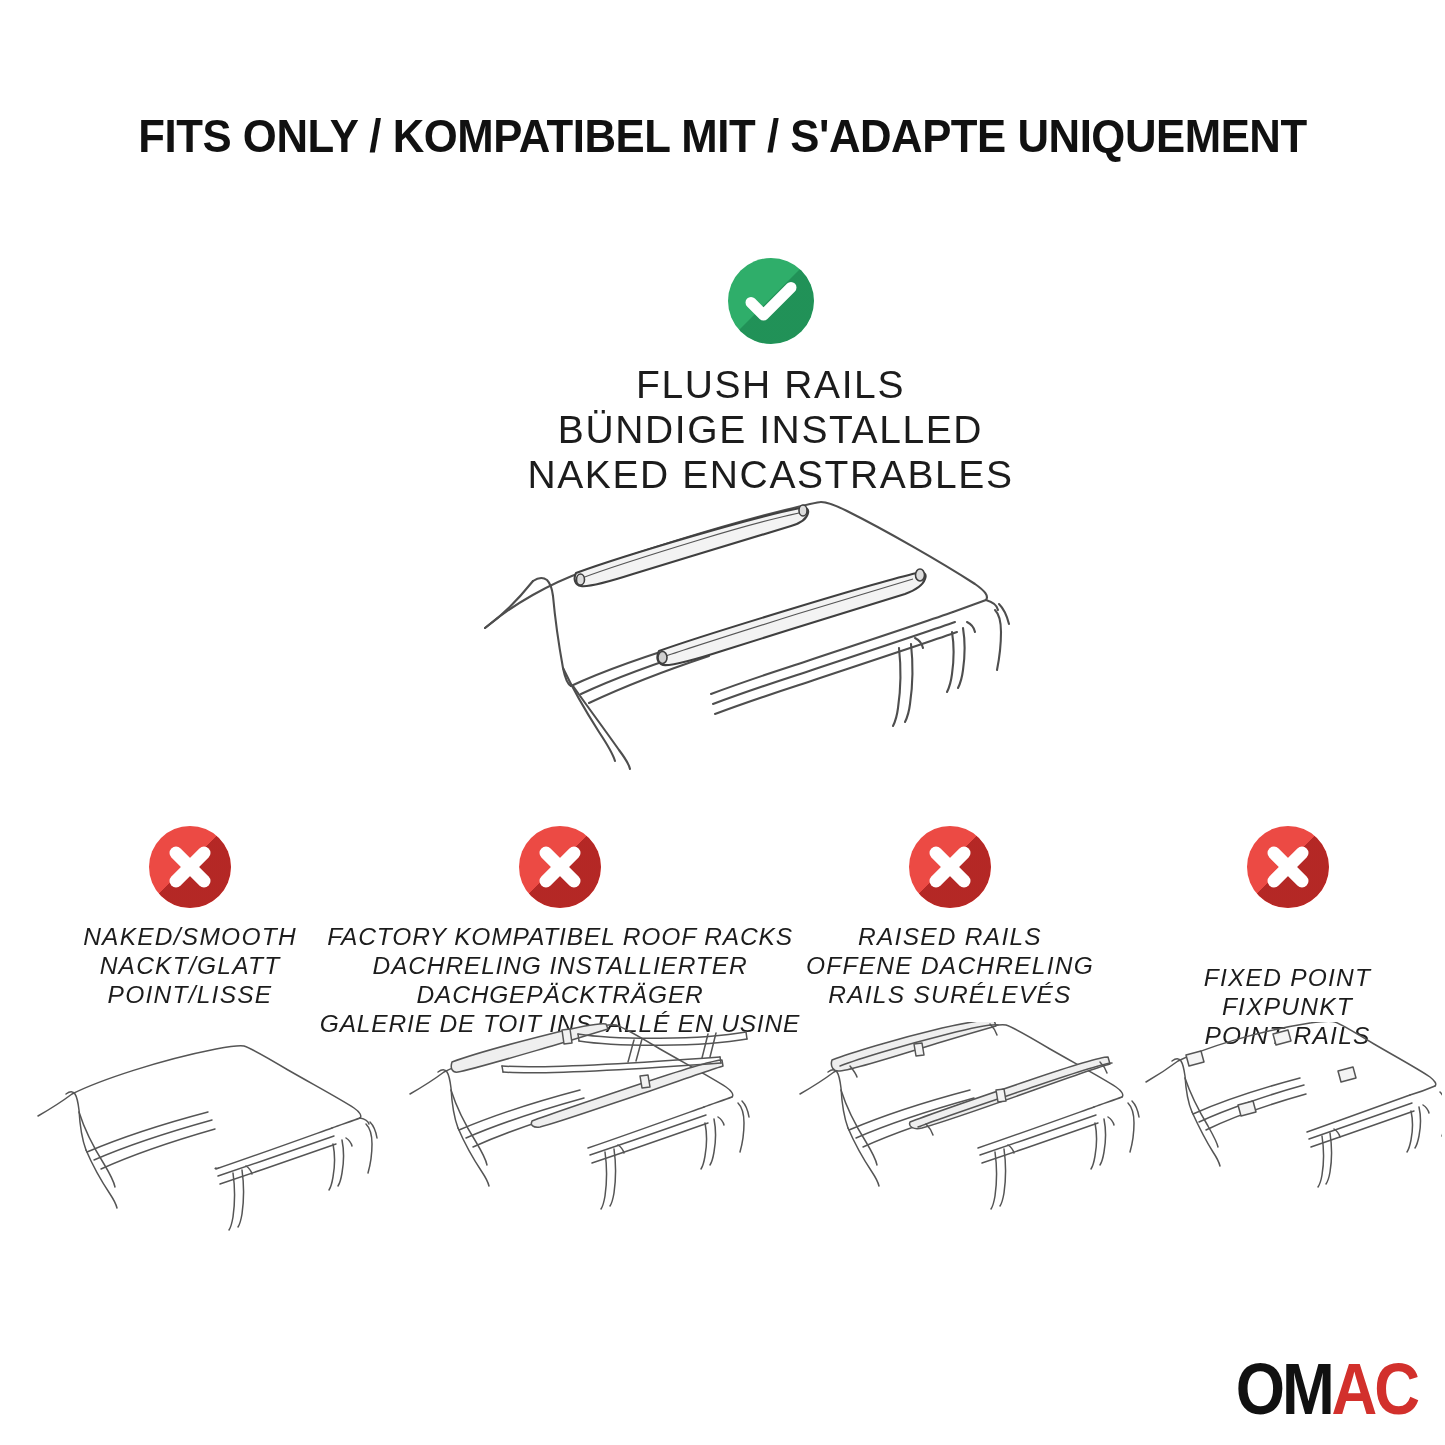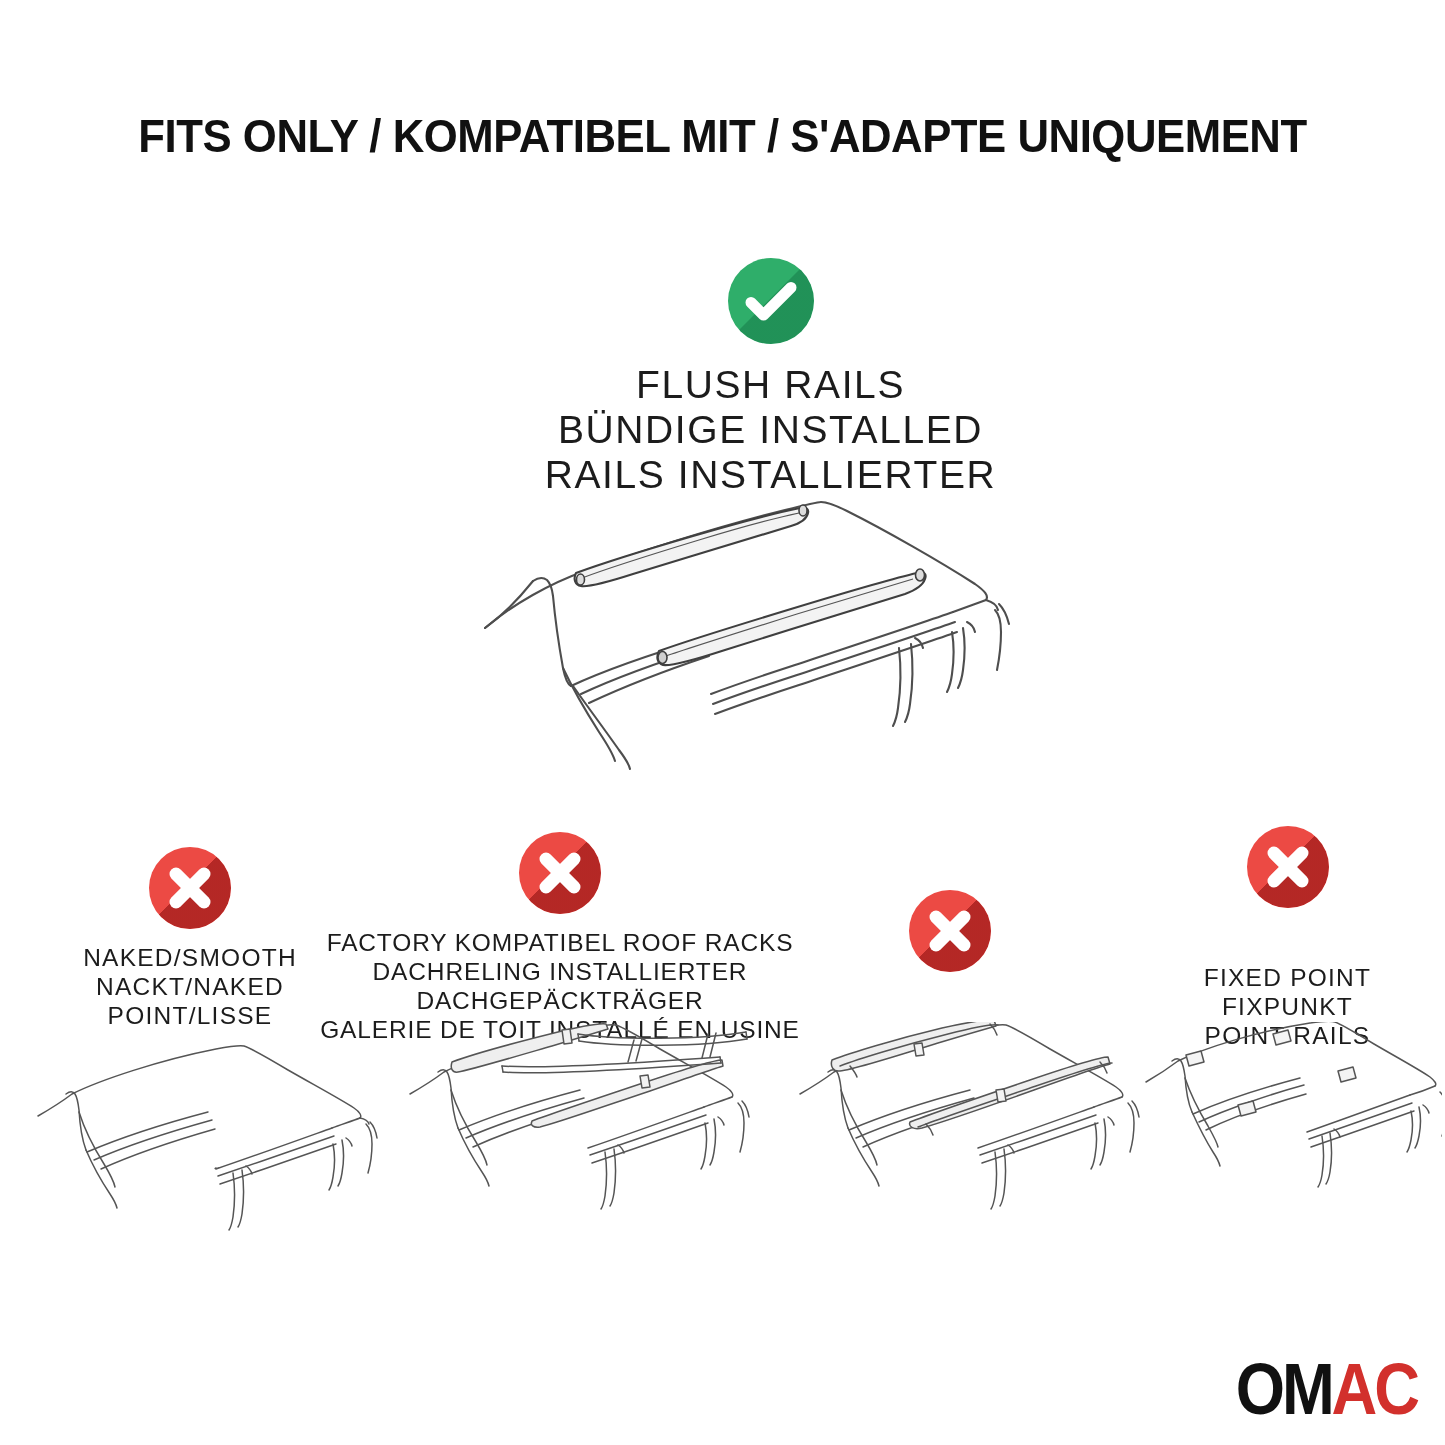--- a/index.html
+++ b/index.html
@@ -96,21 +96,22 @@
     height: 300px;
   }
 
   
   .no-row {
     position: absolute;
     left: 0;
     top: 826px;
     width: 1445px;
     display: flex;
-    align-items: center;
+    align-items: flex-start;
+    font-style: italic;
   }
   .no-col {
     display: flex;
     flex-direction: column;
     align-items: center;
     box-sizing: border-box;
   }
   .no-col.c0 { width: 350px; padding-left: 30px; }
   .no-col.c1 { width: 420px; }
   .no-col.c2 { width: 360px; }
@@ -169,21 +170,21 @@
       <div class="shadow-wedge"></div>
       <svg width="86" height="86" viewBox="0 0 86 86" aria-hidden="true">
         <path d="M23 44.5 L35.5 57 L63 29.5" fill="none" stroke="#ffffff" stroke-width="11" stroke-linecap="round" stroke-linejoin="round"></path>
       </svg>
     </div>
   </div>
 
   <div class="ok-labels">
     <div>FLUSH RAILS</div>
     <div>BÜNDIGE INSTALLED</div>
-    <div>RAILS INSTALLIERTER</div>
+    <div>NAKED ENCASTRABLES</div>
   </div>
 </div>
 
 <div class="hero-art">
   <svg width="560" height="300" viewBox="0 0 560 300" aria-hidden="true">
     <g fill="none" stroke="#4e4e4e" stroke-width="2.1" stroke-linejoin="round" stroke-linecap="round">
 
       <path d="M30 150 C58 126 96 105 130 93 C170 79 250 52 330 32 C350 27 362 24 366 24
                C372 24 380 27 392 33 C430 52 486 84 520 106 C530 113 534 118 531 122"></path>
 
@@ -245,21 +246,21 @@
         <svg width="82" height="82" viewBox="0 0 82 82" aria-hidden="true">
           <g stroke="#ffffff" stroke-width="13" stroke-linecap="round">
             <line x1="27" y1="27" x2="55" y2="55"></line>
             <line x1="55" y1="27" x2="27" y2="55"></line>
           </g>
         </svg>
       </div>
     </div>
     <div class="no-labels">
       <div>NAKED/SMOOTH</div>
-      <div>NACKT/NAKED</div>
+      <div>NACKT/GLATT</div>
       <div>POINT/LISSE</div>
     </div>
   </div>
 
   <div class="no-col c1">
     <div class="no-badge-wrap">
       <div class="badge badge-no">
         <div class="shadow-wedge"></div>
         <svg width="82" height="82" viewBox="0 0 82 82" aria-hidden="true">
           <g stroke="#ffffff" stroke-width="13" stroke-linecap="round">
@@ -281,20 +282,25 @@
     <div class="no-badge-wrap">
       <div class="badge badge-no">
         <div class="shadow-wedge"></div>
         <svg width="82" height="82" viewBox="0 0 82 82" aria-hidden="true">
           <g stroke="#ffffff" stroke-width="13" stroke-linecap="round">
             <line x1="27" y1="27" x2="55" y2="55"></line>
             <line x1="55" y1="27" x2="27" y2="55"></line>
           </g>
         </svg>
       </div>
+    </div>
+    <div class="no-labels">
+      <div>RAISED RAILS</div>
+      <div>OFFENE DACHRELING</div>
+      <div>RAILS SURÉLEVÉS</div>
     </div>
   </div>
 
   <div class="no-col c3">
     <div class="no-badge-wrap">
       <div class="badge badge-no">
         <div class="shadow-wedge"></div>
         <svg width="82" height="82" viewBox="0 0 82 82" aria-hidden="true">
           <g stroke="#ffffff" stroke-width="13" stroke-linecap="round">
             <line x1="27" y1="27" x2="55" y2="55"></line>

